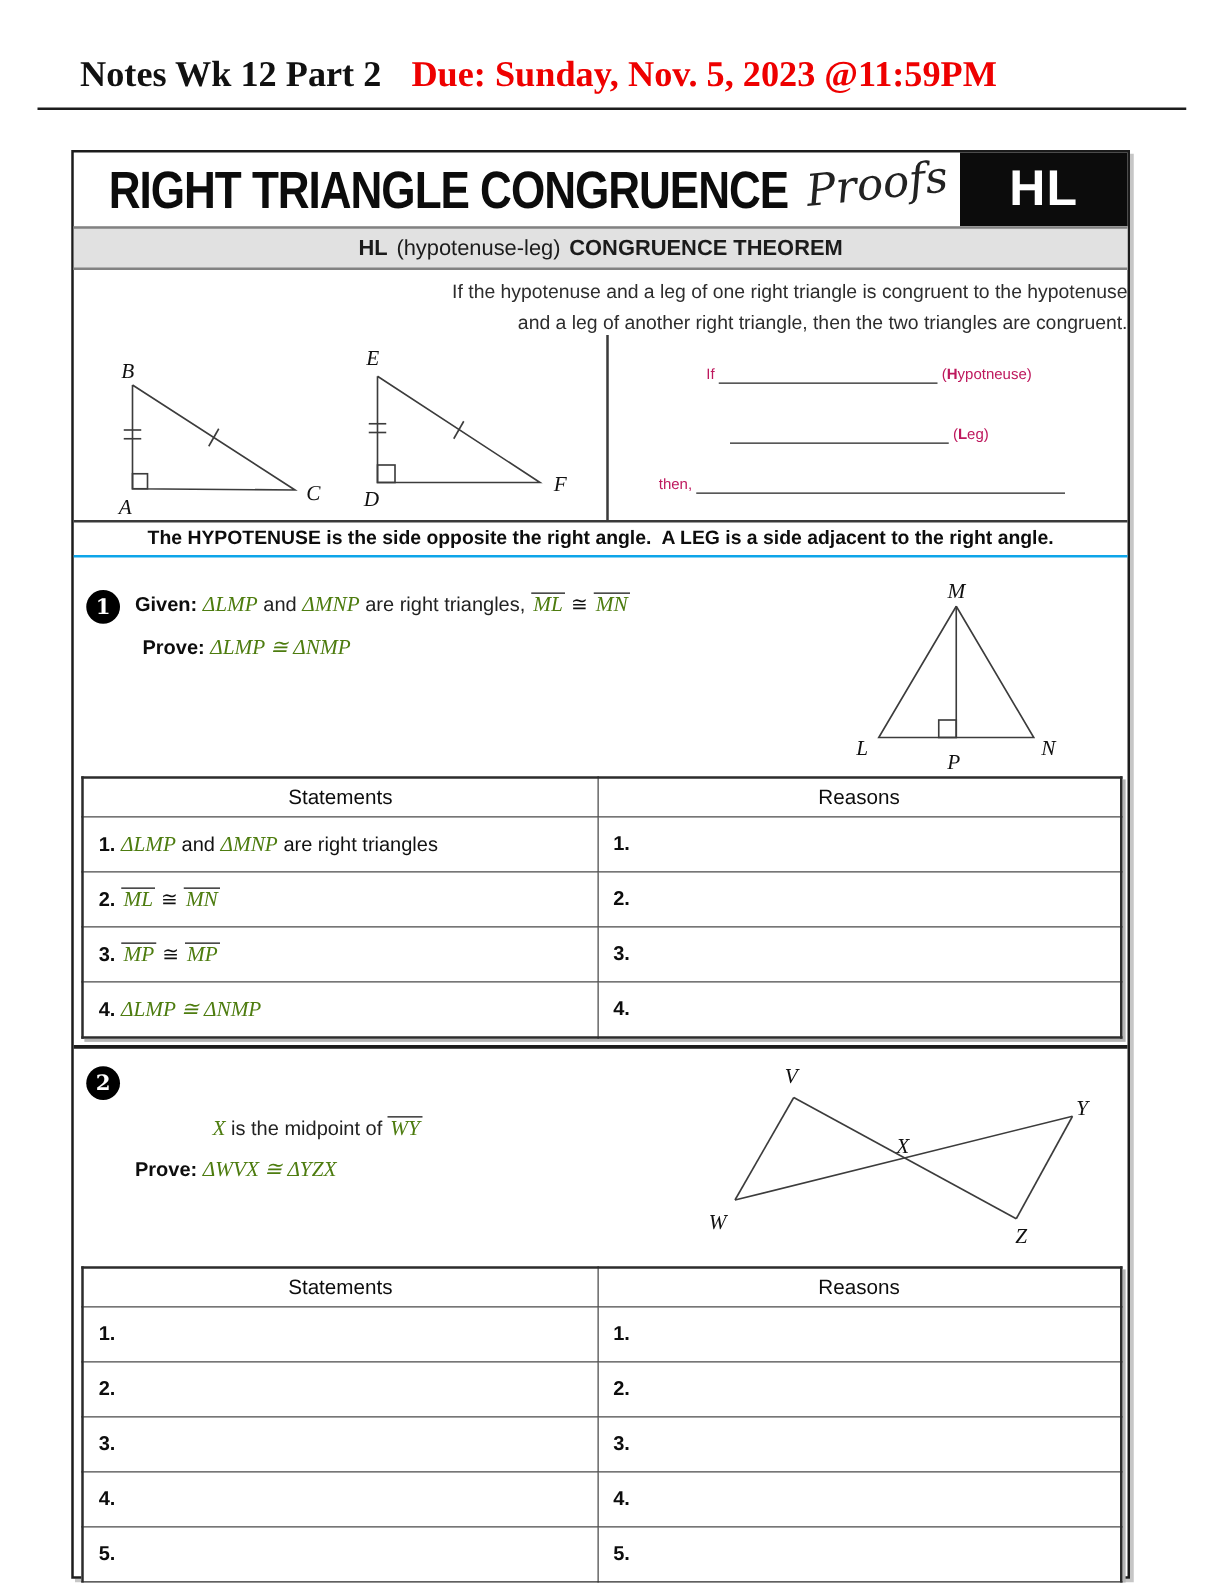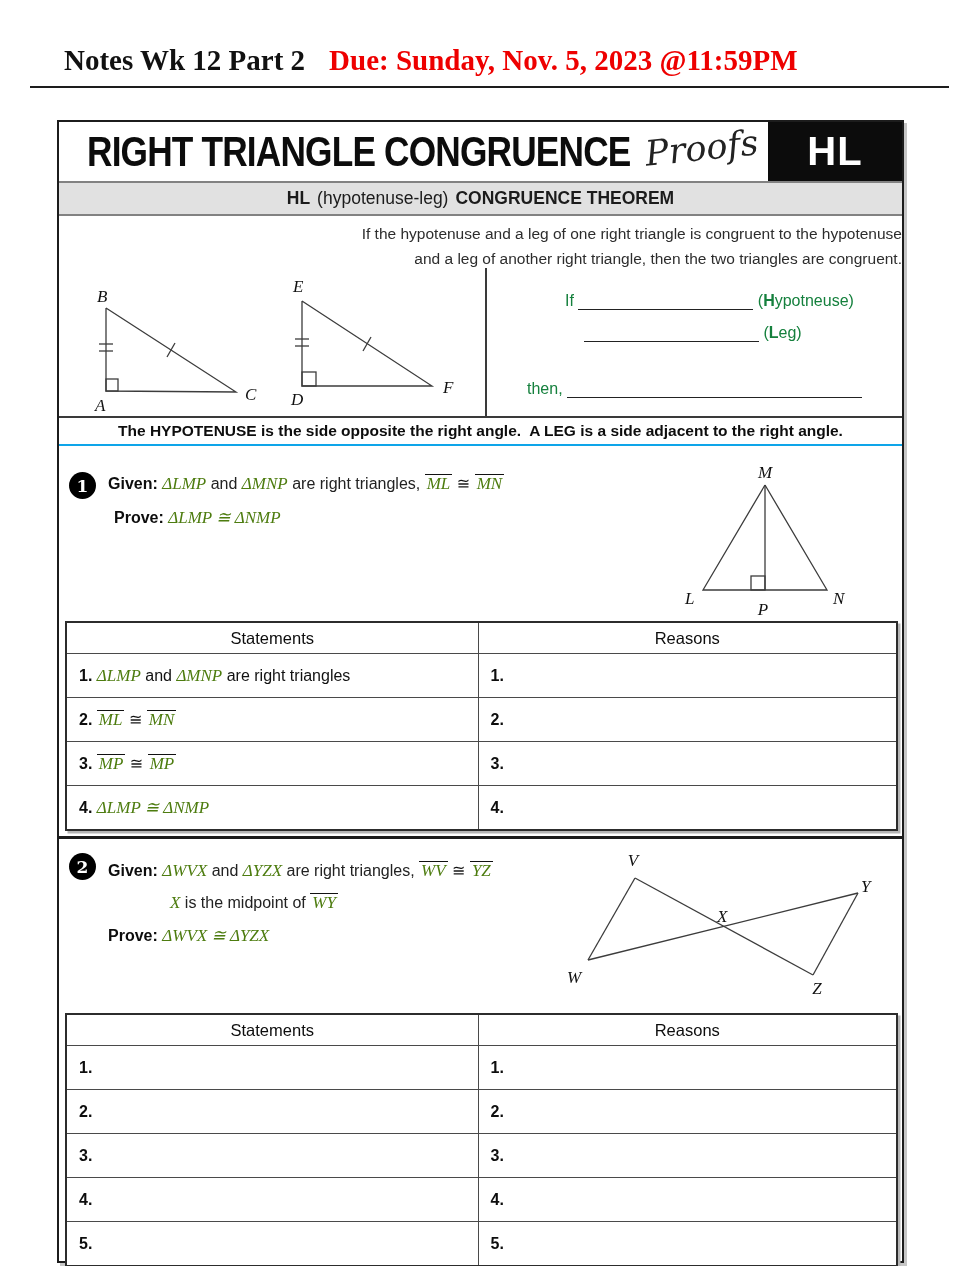--- a/index.html
+++ b/index.html
@@ -32,21 +32,21 @@
   .b{font-weight:bold;}
 
   .theorem-text{position:absolute;left:0;top:99px;width:100%;text-align:right;
     font-size:15.5px;line-height:1.62;color:#2d2d2d;}
 
   
   .diagram-row{position:absolute;left:0;top:146px;width:100%;height:150px;
     border-bottom:2px solid #3a3a3a;box-sizing:border-box;}
   .diagram-cell-left{position:absolute;left:0;top:0;width:428px;height:148px;
     border-right:2px solid #3a3a3a;box-sizing:border-box;}
-  .fill-cell{position:absolute;left:428px;top:0;right:0;height:148px;font-size:16px;color:#15803d;}
+  .fill-cell{position:absolute;left:428px;top:0;right:0;height:148px;font-size:12px;color:#be185d;}
   .fi-line{position:absolute;white-space:nowrap;}
   .blank{display:inline-block;height:0;border-bottom:1.7px solid #222;vertical-align:-4px;}
   .w175{width:175px;} .w295{width:295px;}
 
   
   .callout{position:absolute;left:0;top:296px;width:100%;height:28px;border-bottom:2px solid #0ea5e9;
     box-sizing:border-box;display:flex;align-items:center;justify-content:center;
     font-weight:bold;font-size:15.5px;color:#0d0d0d;white-space:nowrap;}
 
   
@@ -125,21 +125,21 @@
         <text x="232" y="137">D</text>
         <text x="384" y="125">F</text>
       </svg>
     </div>
     <div class="fill-cell">
       <div class="fi-line" style="left:78px;top:24px;">
         <span>If</span>
         <span class="blank w175"></span>
         <span><span>(</span><span class="b">H</span><span>ypotneuse)</span></span>
       </div>
-      <div class="fi-line" style="left:97px;top:56px;">
+      <div class="fi-line" style="left:97px;top:72px;">
         <span class="blank w175"></span>
         <span><span>(</span><span class="b">L</span><span>eg)</span></span>
       </div>
       <div class="fi-line" style="left:40px;top:112px;">
         <span>then,</span>
         <span class="blank w295"></span>
       </div>
     </div>
   </div>
 
@@ -217,30 +217,20 @@
       </td>
       <td><span class="bn">4.</span></td>
     </tr>
   </tbody>
     </table>
 
   <div class="divider"></div>
 
   <div class="badge" style="left:10px;top:731px;">2</div>
 
-  <div class="gline" style="left:49px;top:739px;">
-    <span class="gl">Given:</span>
-    <span class="mt">ΔWVX</span>
-    <span>and</span>
-    <span class="mt">ΔYZX</span>
-    <span>are right triangles,</span>
-    <span class="ov mt">WV</span>
-    <span class="rel">≅</span>
-    <span class="ov mt">YZ</span>
-  </div>
   <div class="gline" style="left:111px;top:771px;">
     <span class="mt">X</span>
     <span>is the midpoint of</span>
     <span class="ov mt">WY</span>
   </div>
   <div class="gline" style="left:49px;top:803px;">
     <span class="gl">Prove:</span>
     <span class="mt">ΔWVX ≅ ΔYZX</span>
   </div>
 

